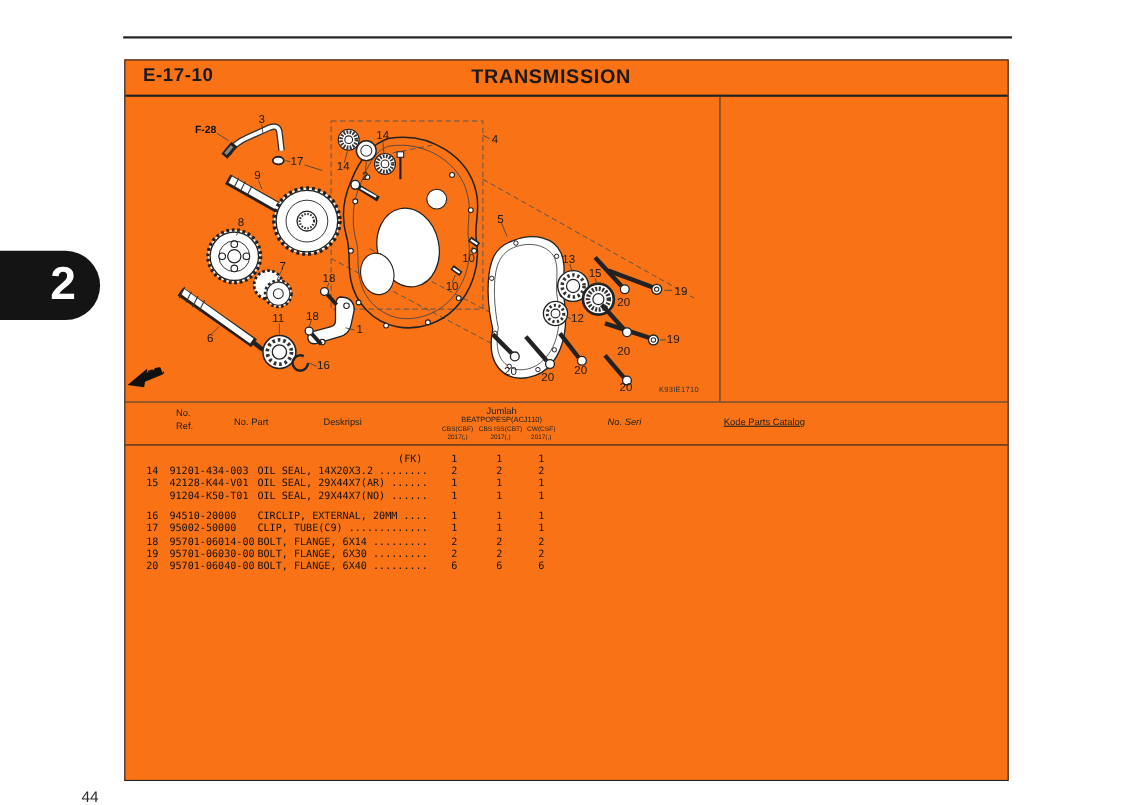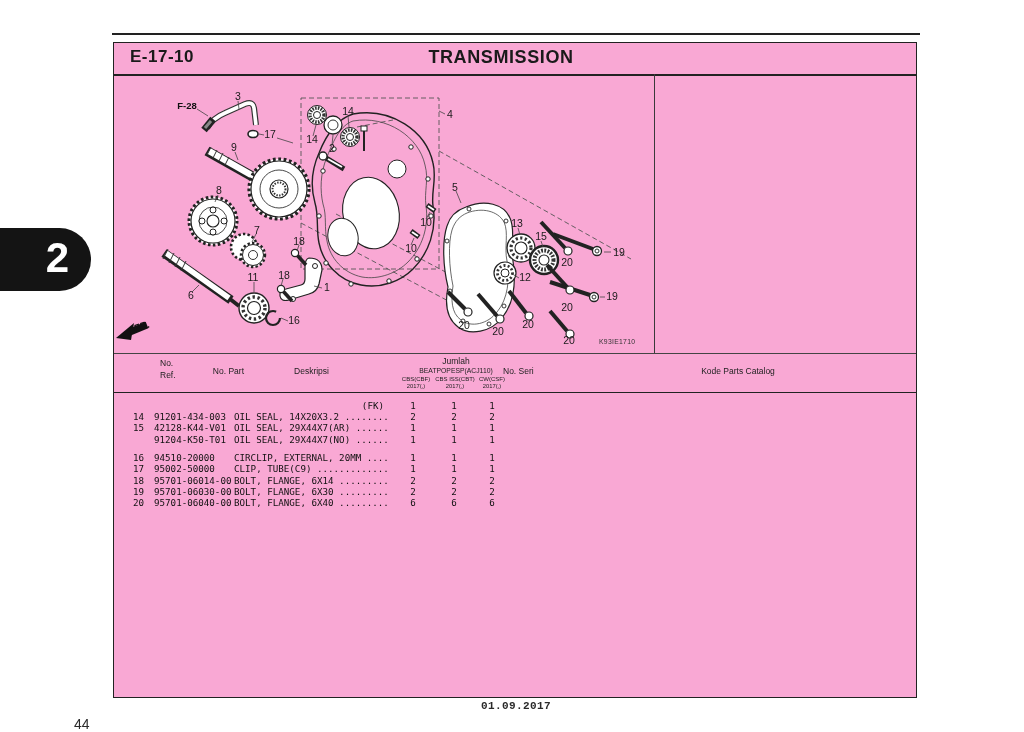--- a/index.html
+++ b/index.html
@@ -7,22 +7,22 @@
        font-family:"Liberation Sans",sans-serif;color:#1a1a1a;overflow:hidden;}
 
   .side-tab{position:absolute;left:0;top:228px;width:91px;height:63px;background:#141414;
             border-radius:0 32px 32px 0;color:#fff;font-weight:bold;font-size:42px;
             text-align:right;padding-right:22px;box-sizing:border-box;line-height:60px;}
   .page-num{position:absolute;left:74px;top:668px;font-size:14px;color:#2a2a2a;margin-top:48px;}
   .footer-date{position:absolute;left:4px;top:700px;width:1024px;text-align:center;
                font-weight:bold;font-size:11px;letter-spacing:.4px;color:#2a2a2a;font-family:Liberation Mono, monospace;}
   .top-rule{position:absolute;left:112px;top:33px;width:808px;height:2.4px;background:#222;}
 
-  .frame{position:absolute;left:113px;top:42px;width:804px;height:656px;
-         border:1.8px solid #222;box-sizing:border-box;background:#f9a8d4;}
+  .frame{position:absolute;left:113px;top:54px;width:804px;height:656px;
+         border:1.8px solid #222;box-sizing:border-box;background:#f97316;}
 
   .header-band{position:absolute;top:0;left:0;right:0;height:31px;border-bottom:2px solid #222;}
   .header-code{position:absolute;left:16px;top:4px;font-size:17px;font-weight:bold;letter-spacing:.5px;}
   .header-title{position:absolute;left:387px;transform:translateX(-50%);top:3.5px;
                 font-size:18px;font-weight:bold;letter-spacing:.6px;}
 
   .diagram-area{position:absolute;top:31px;left:0;width:540px;height:279px;}
   .diagram-area svg{position:absolute;top:0;left:0;}
   .v-divider{position:absolute;left:540px;top:31px;width:1.2px;height:279px;background:#3a3a3a;}
 
@@ -30,22 +30,22 @@
          border-top:1.2px solid #444;border-bottom:1.6px solid #222;font-size:8.5px;color:#222;}
   .thead span{position:absolute;display:block;}
   .h-noref{left:6px;top:4px;width:34px;text-align:center;line-height:1.4;margin-left:40px;}
   .h-nopart{left:40px;top:12px;width:90px;text-align:right;}
   .h-desk{left:150px;top:12px;width:95px;text-align:center;}
   .h-jumlah{left:292px;top:2px;width:100px;text-align:center;}
   .h-model{left:277px;top:12.5px;width:130px;text-align:center;font-size:6.8px;}
   .h-var{top:21.5px;width:62px;text-align:center;font-size:6px;}
   .h-year{top:28.5px;width:62px;text-align:center;font-size:5.8px;}
   .hv1{left:271px;} .hv2{left:310px;} .hv3{left:347px;}
-  .h-seri{left:389px;top:12px;width:80px;text-align:left;}
-  .h-kode{left:544px;top:12px;width:160px;text-align:center;}
+  .h-seri{left:389px;top:12px;width:80px;text-align:right;font-style:italic;}
+  .h-kode{left:544px;top:12px;width:160px;text-align:left;text-decoration:underline;}
 
   .tbody{position:absolute;top:348px;left:0;right:0;padding-top:9px;
          font-family:"DejaVu Sans Mono","Liberation Mono",monospace;font-size:9.2px;
          white-space:nowrap;color:#111;}
   .trow{position:relative;height:11.2px;}
   .trow span{position:absolute;top:0;}
   .c-ref{left:0;width:30px;text-align:right;}
   .c-part{left:40px;}
   .c-desc{left:120px;width:150px;}
   .c-desc.right{text-align:right;}

